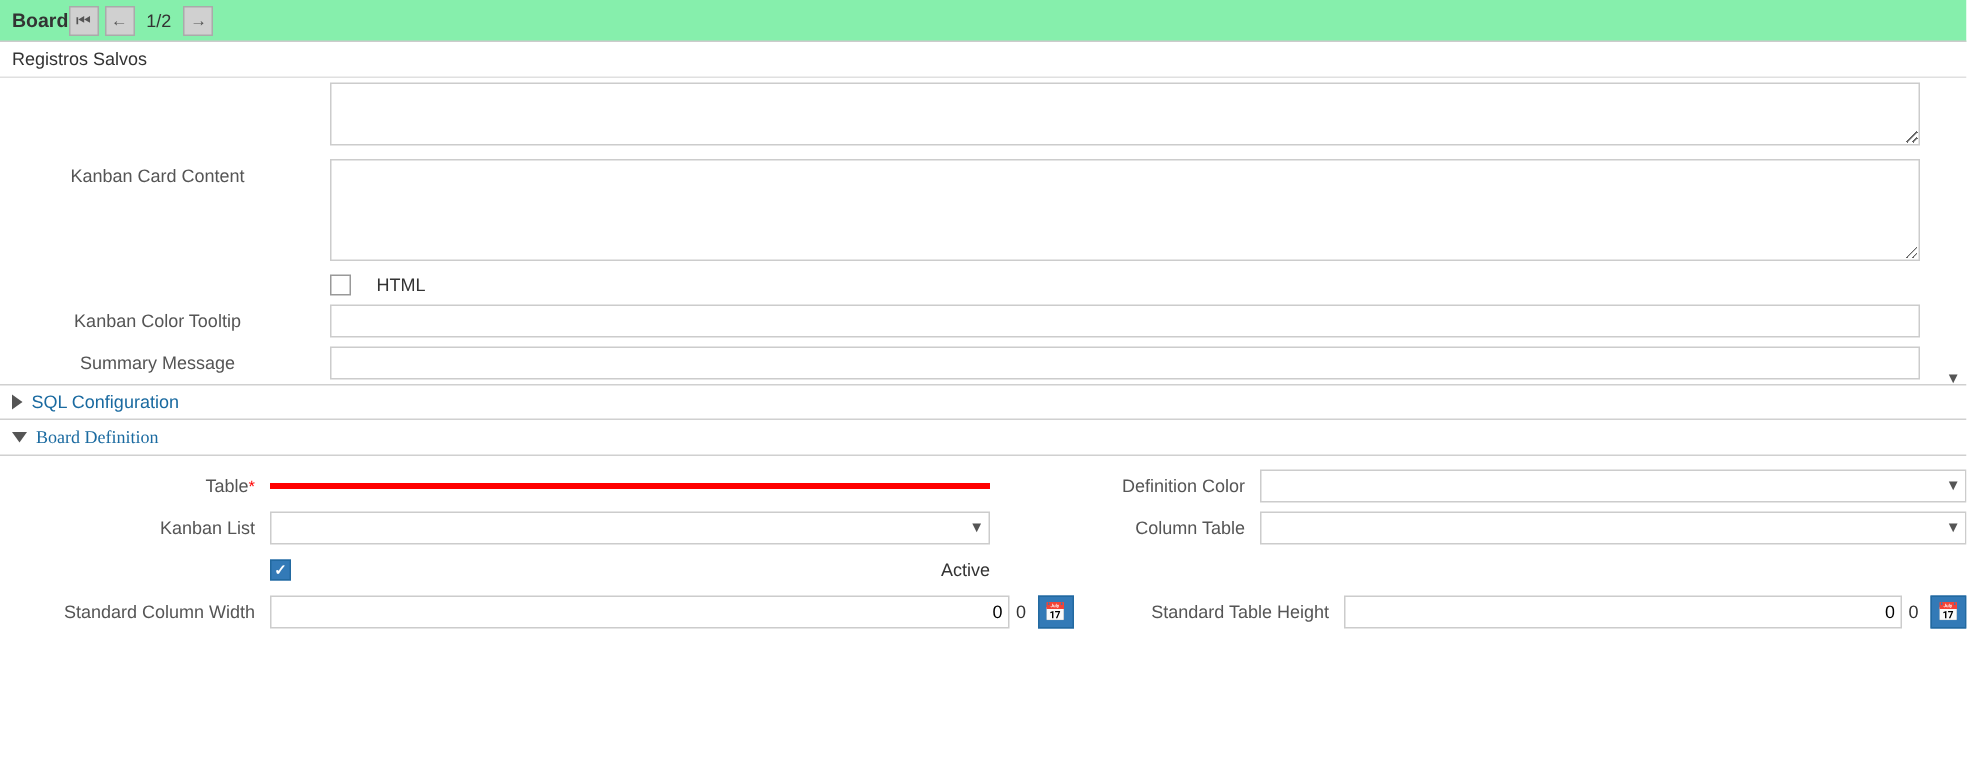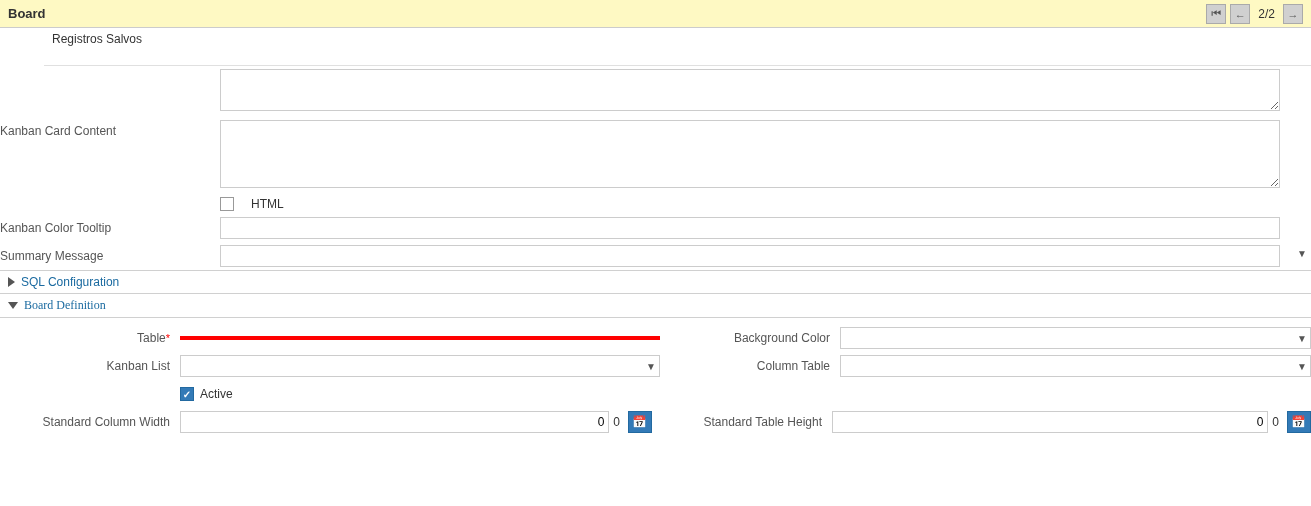--- a/index.html
+++ b/index.html
@@ -10,23 +10,23 @@
       background: #fff;
       width: 1311px;
       min-height: 506px;
       overflow: hidden;
     }
 
     
     .header-bar {
       display: flex;
       align-items: center;
-      justify-content: space-between;
+      justify-content: flex-start;
       padding: 4px 8px;
-      background: #fef9c3;
+      background: #86efac;
       border-bottom: 1px solid #ccc;
       height: 28px;
     }
     .header-title {
       font-weight: bold;
       font-size: 13px;
     }
     .header-nav {
       display: flex;
       align-items: center;
@@ -48,39 +48,38 @@
       font-size: 12px;
       margin: 0 4px;
     }
 
     
     .registros-bar {
       padding: 4px 8px;
       font-size: 12px;
       color: #333;
       border-bottom: 1px solid #e0e0e0;
-      height: 38px;
-      margin-left: 44px;
+      height: 24px;
     }
 
     
     .main-content {
       padding: 0;
     }
 
     .form-row {
       display: flex;
       align-items: flex-start;
       padding: 3px 0;
       min-height: 28px;
     }
 
     .form-label {
       width: 220px;
-      text-align: left;
+      text-align: center;
       padding-right: 10px;
       padding-top: 4px;
       font-size: 12px;
       color: #555;
       flex-shrink: 0;
     }
 
     .form-field {
       flex: 1;
       max-width: 1060px;
@@ -261,21 +260,21 @@
     
     .width-row {
       display: flex;
       align-items: center;
       padding: 3px 0;
       min-height: 28px;
     }
     .width-left {
       display: flex;
       align-items: center;
-      width: 652px;
+      width: 716px;
       flex-shrink: 0;
     }
     .width-right {
       display: flex;
       align-items: center;
       flex: 1;
     }
     .calc-btn {
       width: 24px;
       height: 22px;
@@ -312,21 +311,21 @@
 
 <div class="header-bar">
   <span class="header-title">Board</span>
   <div class="header-nav">
     <div class="nav-btn">
       <span>⏮</span>
     </div>
     <div class="nav-btn">
       <span>←</span>
     </div>
-    <span class="nav-counter">2/2</span>
+    <span class="nav-counter">1/2</span>
     <div class="nav-btn">
       <span>→</span>
     </div>
   </div>
 </div>
 
 <div class="registros-bar">
   <span>Registros Salvos</span>
 </div>
 
@@ -380,21 +379,21 @@
     <div class="board-def-row">
       <div class="left-col">
         <div class="field-label-left">
           <span>Table</span><span class="required-star">*</span>
         </div>
         <div class="table-field-wrap" style="flex: 1 1 0%; border: 2px solid red;">
           <span class="select-arrow">▼</span>
         </div>
       </div>
       <div class="right-col">
-        <div class="field-label-right">Background Color</div>
+        <div class="field-label-right">Definition Color</div>
         <div class="field-select-wrap">
           <select class="field-select">
             <option value=""></option>
           </select>
           <span class="select-arrow">▼</span>
         </div>
       </div>
     </div>
 
     <div class="board-def-row">
@@ -412,21 +411,21 @@
         <div class="field-select-wrap">
           <select class="field-select">
             <option value=""></option>
           </select>
           <span class="select-arrow">▼</span>
         </div>
       </div>
     </div>
 
     <div class="board-def-row">
-      <div class="left-col" style="padding-left: 180px;">
+      <div class="left-col" style="padding-left: 180px; justify-content: space-between;">
         <div class="checkbox-blue"></div>
         <span class="active-label">Active</span>
       </div>
       <div class="right-col"></div>
     </div>
 
     <div class="width-row">
       <div class="width-left">
         <div class="field-label-left">Standard Column Width</div>
         <div class="width-input-wrap">

